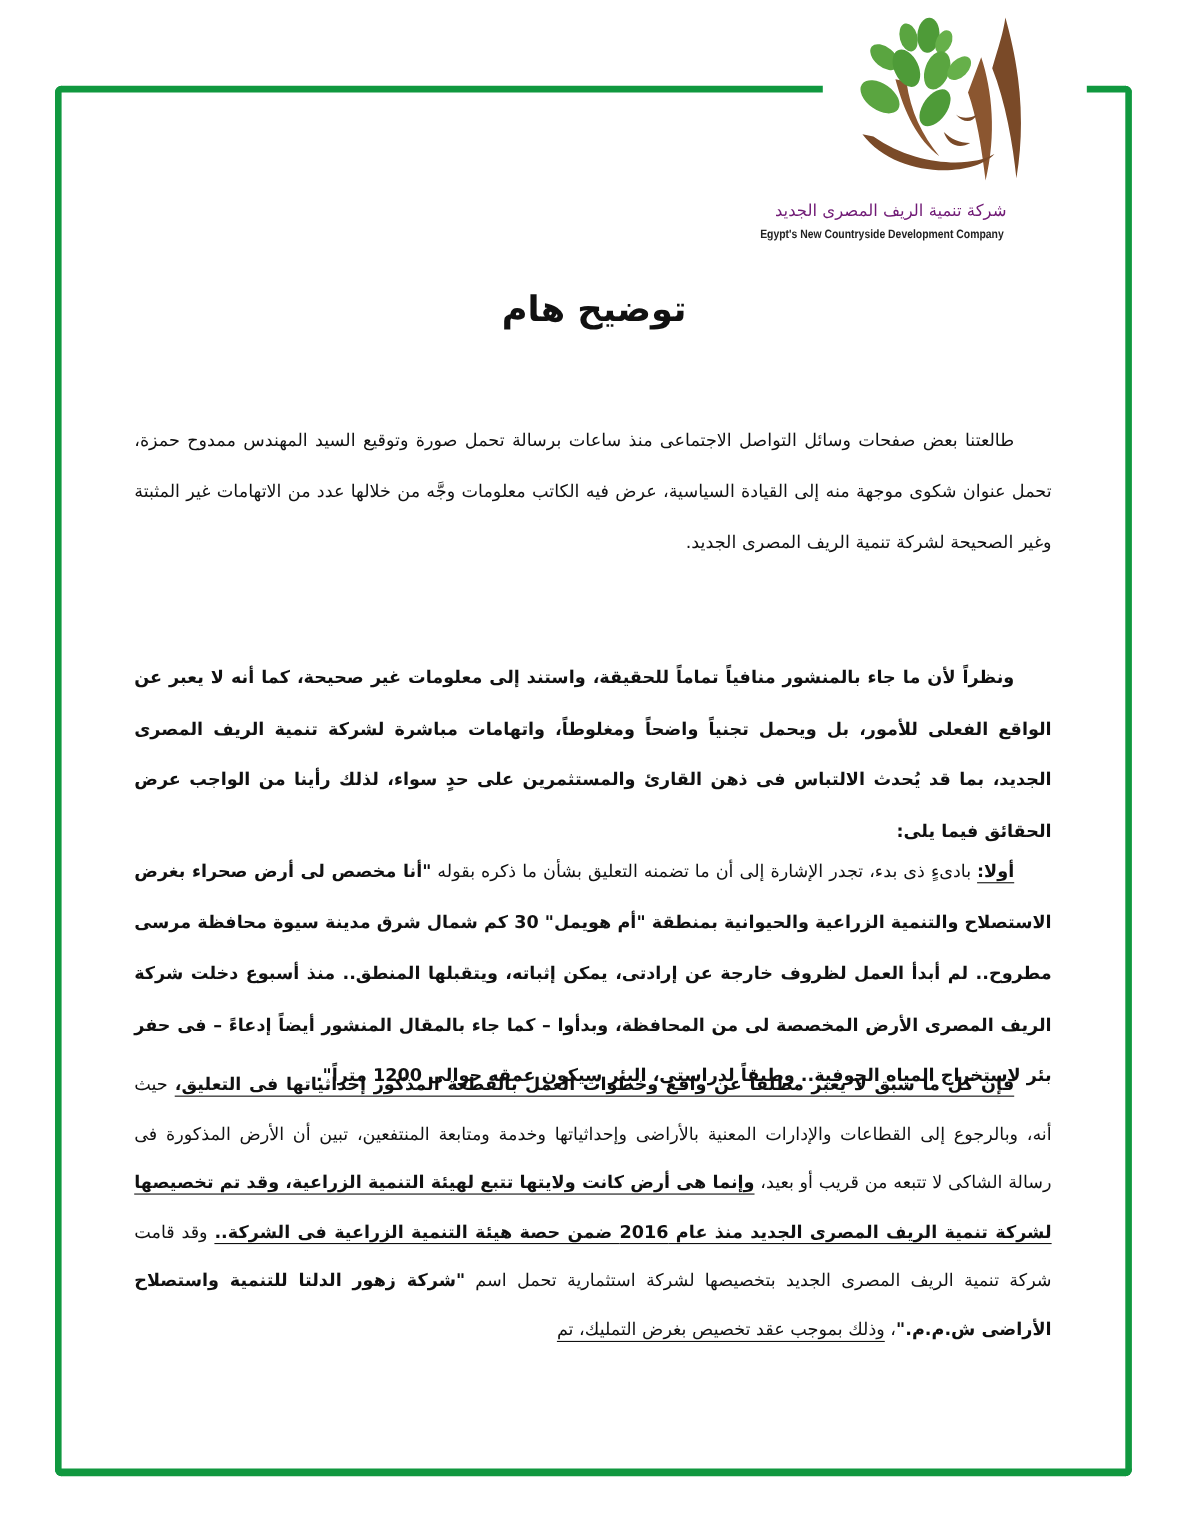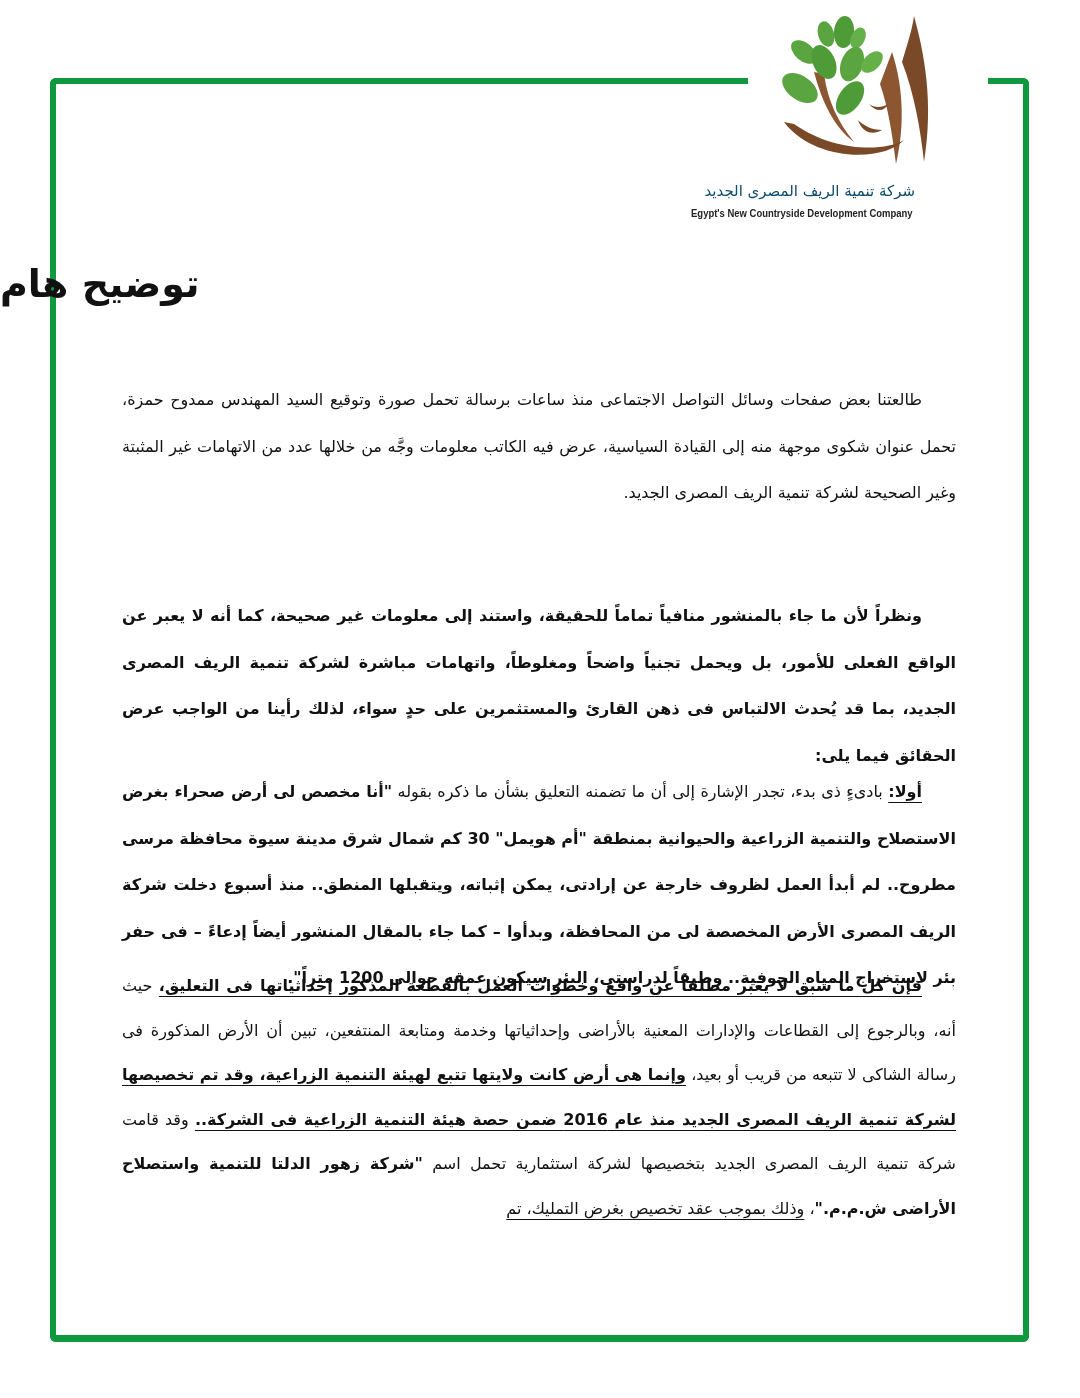--- a/index.html
+++ b/index.html
@@ -13,31 +13,31 @@
   .frame-left   { position: absolute; left: 50px;  top: 78px;  width: 6px;  height: 1264px; background: #10983f; border-radius: 6px 0 0 6px; }
   .frame-right  { position: absolute; left: 1023px; top: 78px; width: 6px;  height: 1264px; background: #10983f; border-radius: 0 6px 6px 0; }
   .frame-bottom { position: absolute; left: 50px;  top: 1335px; width: 979px; height: 7px; background: #10983f; border-radius: 0 0 6px 6px; }
   .frame-top-a  { position: absolute; left: 50px;  top: 78px;  width: 698px; height: 6px; background: #10983f; border-radius: 6px 0 0 0; }
   .frame-top-b  { position: absolute; left: 988px; top: 78px;  width: 41px;  height: 6px; background: #10983f; border-radius: 0 6px 0 0; }
 
   .logo { position: absolute; left: 760px; top: 4px; width: 240px; height: 220px; }
   .logo-art { position: absolute; left: 14px; top: 8px; width: 170px; height: 160px; }
   .logo-ar {
     position: absolute; right: 85px; top: 178px; direction: rtl; white-space: nowrap;
-    font-family: "DejaVu Sans", sans-serif; font-size: 15px; color: #0c4a6e;
+    font-family: "DejaVu Sans", sans-serif; font-size: 15px; color: #701a75;
   }
   .logo-en {
     position: absolute; right: 88px; top: 203px; white-space: nowrap;
     font-family: "Liberation Sans", sans-serif; font-weight: bold; font-size: 11px; color: #222;
     transform: scaleX(0.86); transform-origin: right center;
   }
 
   .title {
-    position: absolute; left: 0; right: 0; top: 262px; text-align: left;
-    font-family: "DejaVu Sans", sans-serif; font-weight: bold; font-size: 38px; direction: rtl;
+    position: absolute; left: 0; right: 0; top: 262px; text-align: center;
+    font-family: "DejaVu Sans", sans-serif; font-weight: bold; font-size: 32px; direction: rtl;
   }
 
   .body {
     position: absolute; left: 122px; width: 834px; direction: rtl; text-align: justify;
     text-align-last: right;
     font-family: "DejaVu Sans", sans-serif; font-size: 16px; line-height: 46.5px;
   }
   .p1 { top: 377px; }
   .p2 { top: 593px; font-weight: bold; }
   .p3 { top: 769px; }

